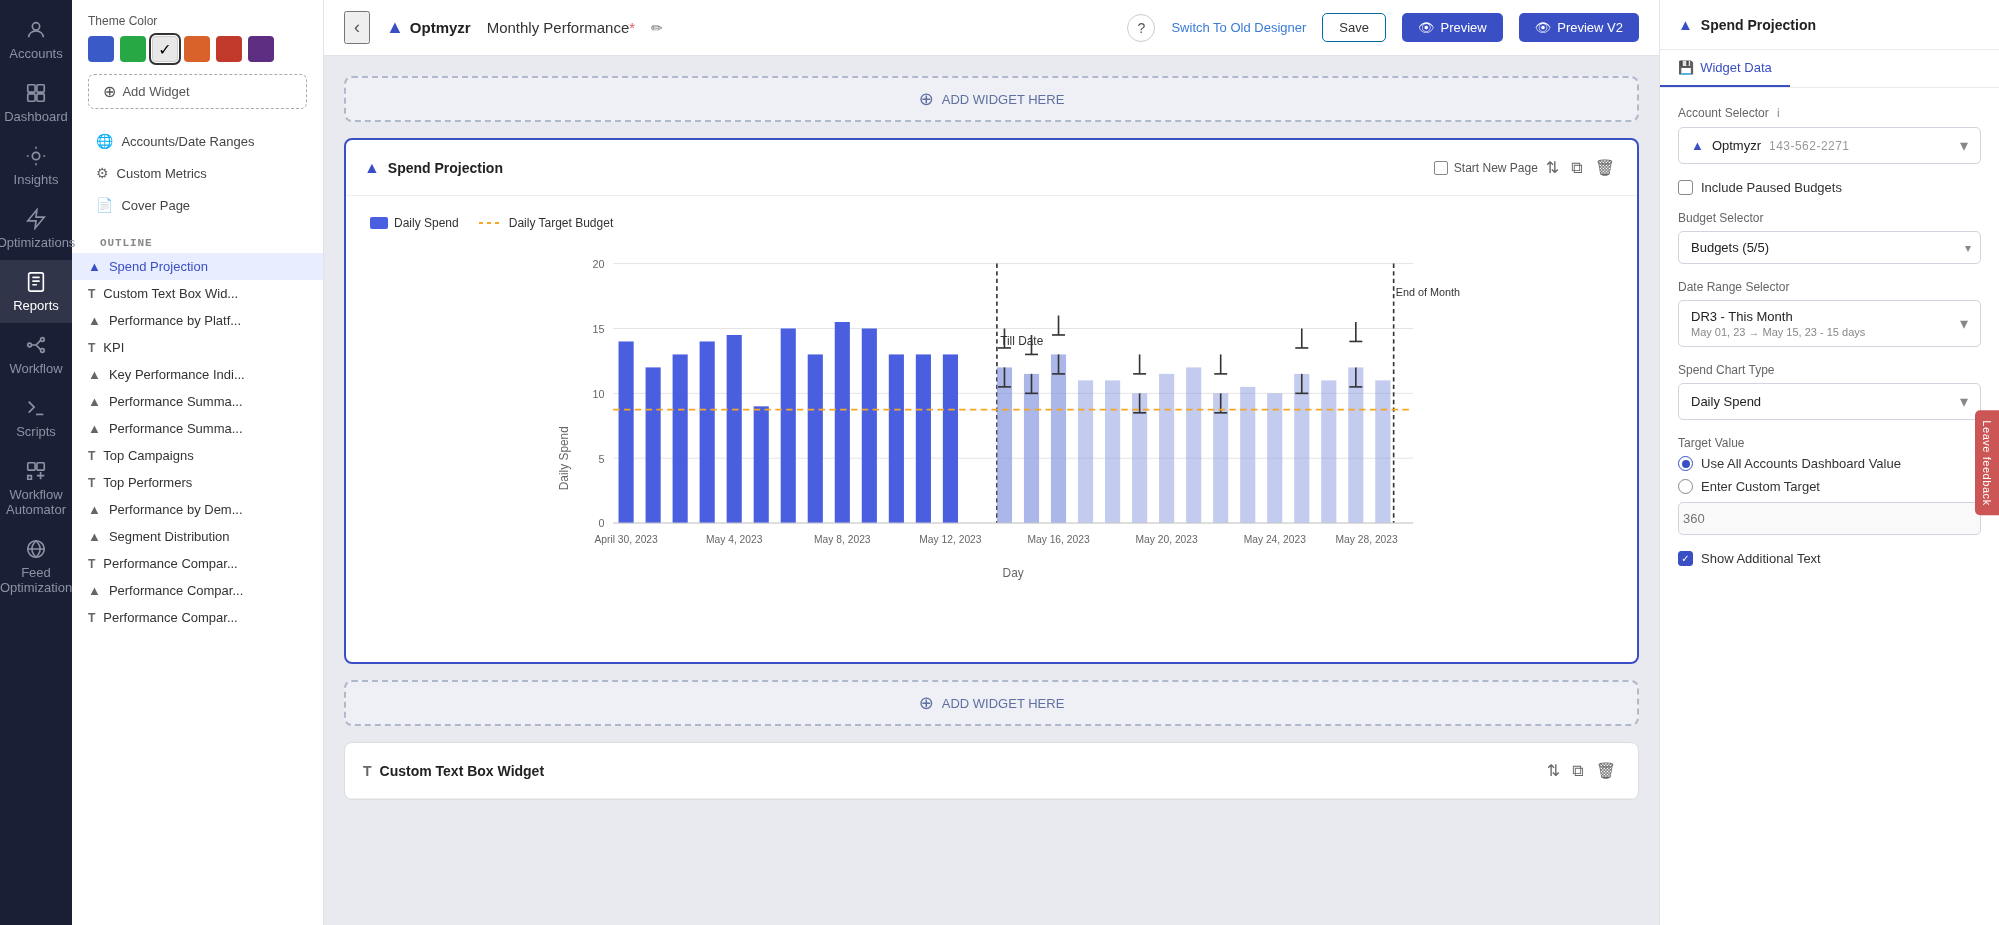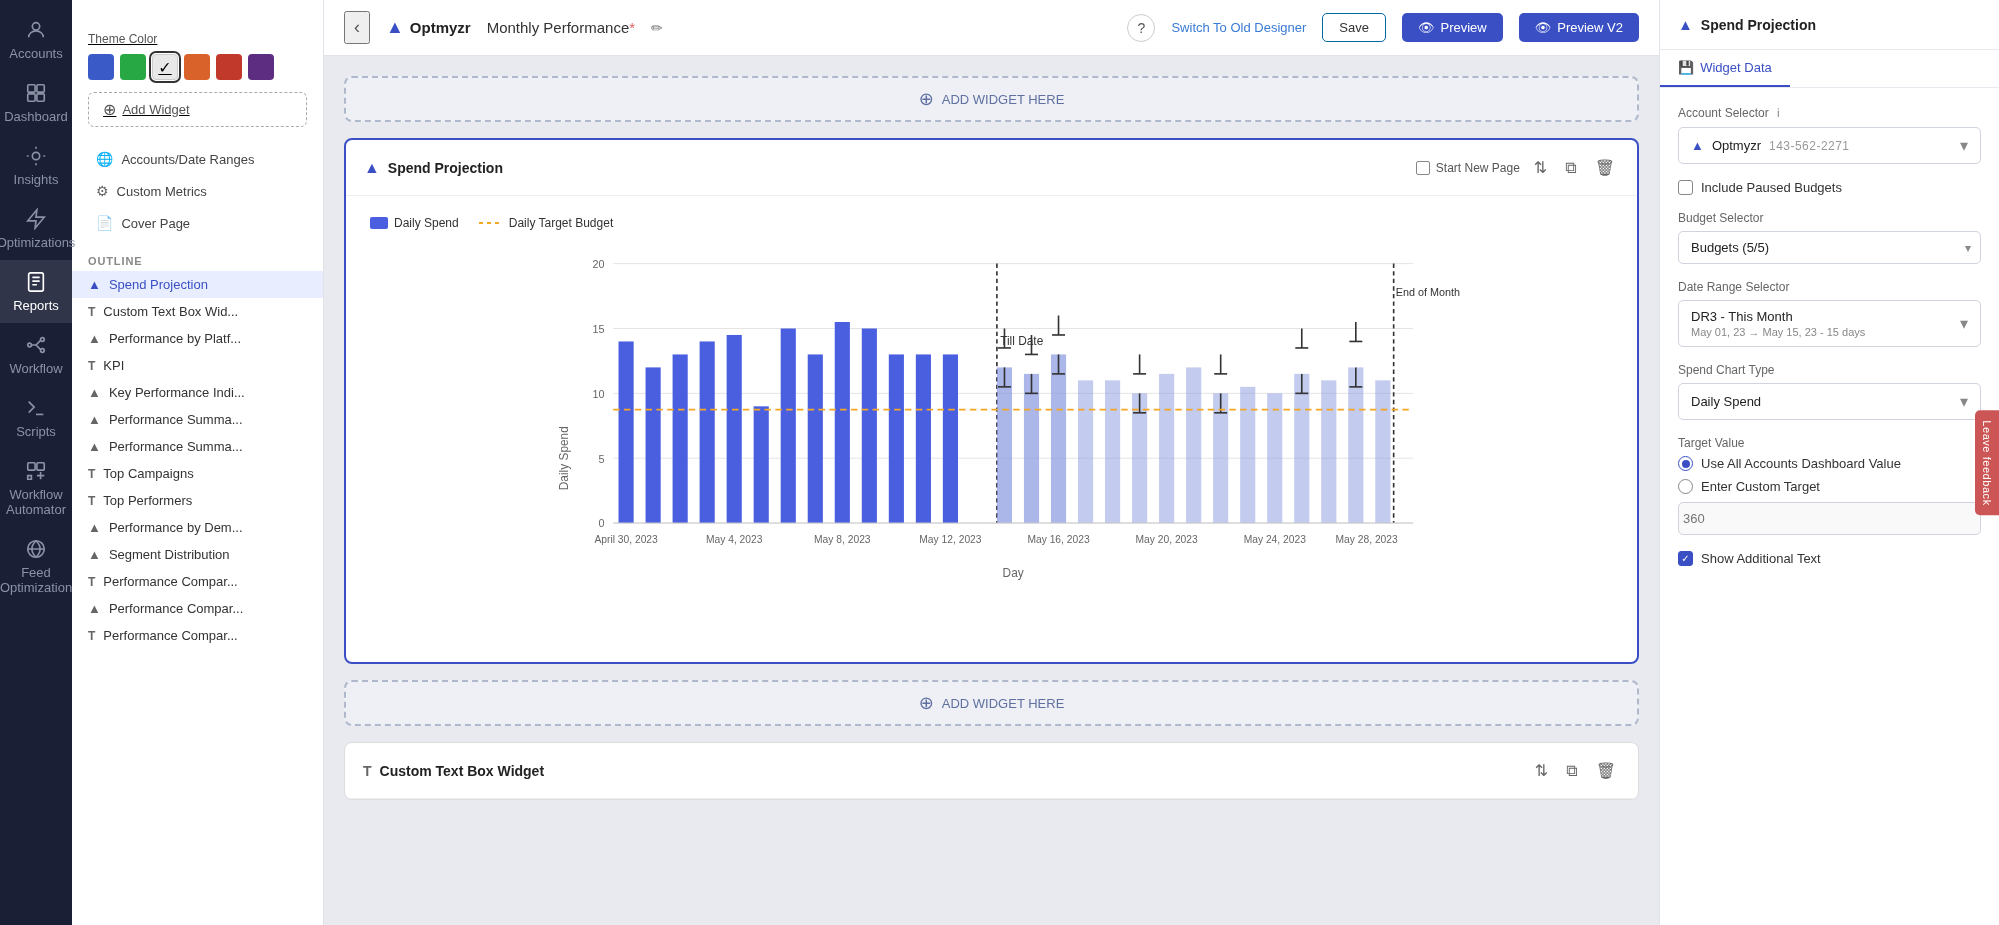--- a/index.html
+++ b/index.html
@@ -47,22 +47,21 @@
     .sidebar {
       width: 252px;
       background: #fff;
       border-right: 1px solid #e0e4ea;
       display: flex;
       flex-direction: column;
       flex-shrink: 0;
       overflow-y: auto;
     }
     .sidebar-top {
-      padding: 32px 16px 10px;
-      text-decoration: underline;
+      padding: 14px 16px 10px;
     }
     .theme-color-label {
       font-size: 12px;
       color: #555;
       font-weight: 500;
       margin-bottom: 8px;
     }
     .color-swatches {
       display: flex;
       gap: 6px;
@@ -107,22 +106,23 @@
       color: #444;
       font-size: 13px;
     }
     .sidebar-link-icon { color: #666; font-size: 14px; }
 
     .outline-label {
       font-size: 11px;
       font-weight: 600;
       color: #888;
       letter-spacing: 0.08em;
-      padding: 10px 16px 4px;
+      padding: 10px 28px 4px;
       text-transform: uppercase;
+      font-family: Liberation Mono, monospace;
     }
     .outline-list {
       display: flex;
       flex-direction: column;
     }
     .outline-item {
       display: flex;
       align-items: center;
       gap: 8px;
       padding: 6px 16px;
@@ -273,21 +273,21 @@
       gap: 8px;
       font-size: 14px;
       font-weight: 600;
       color: #222;
       flex: 1;
     }
     .widget-header-icon { color: #3a4fc4; font-size: 16px; }
     .widget-header-actions {
       display: flex;
       align-items: center;
-      gap: 10px;
+      gap: 4px;
     }
     .start-new-page {
       display: flex;
       align-items: center;
       gap: 6px;
       font-size: 12px;
       color: #555;
     }
     .checkbox-square {
       width: 14px; height: 14px;

